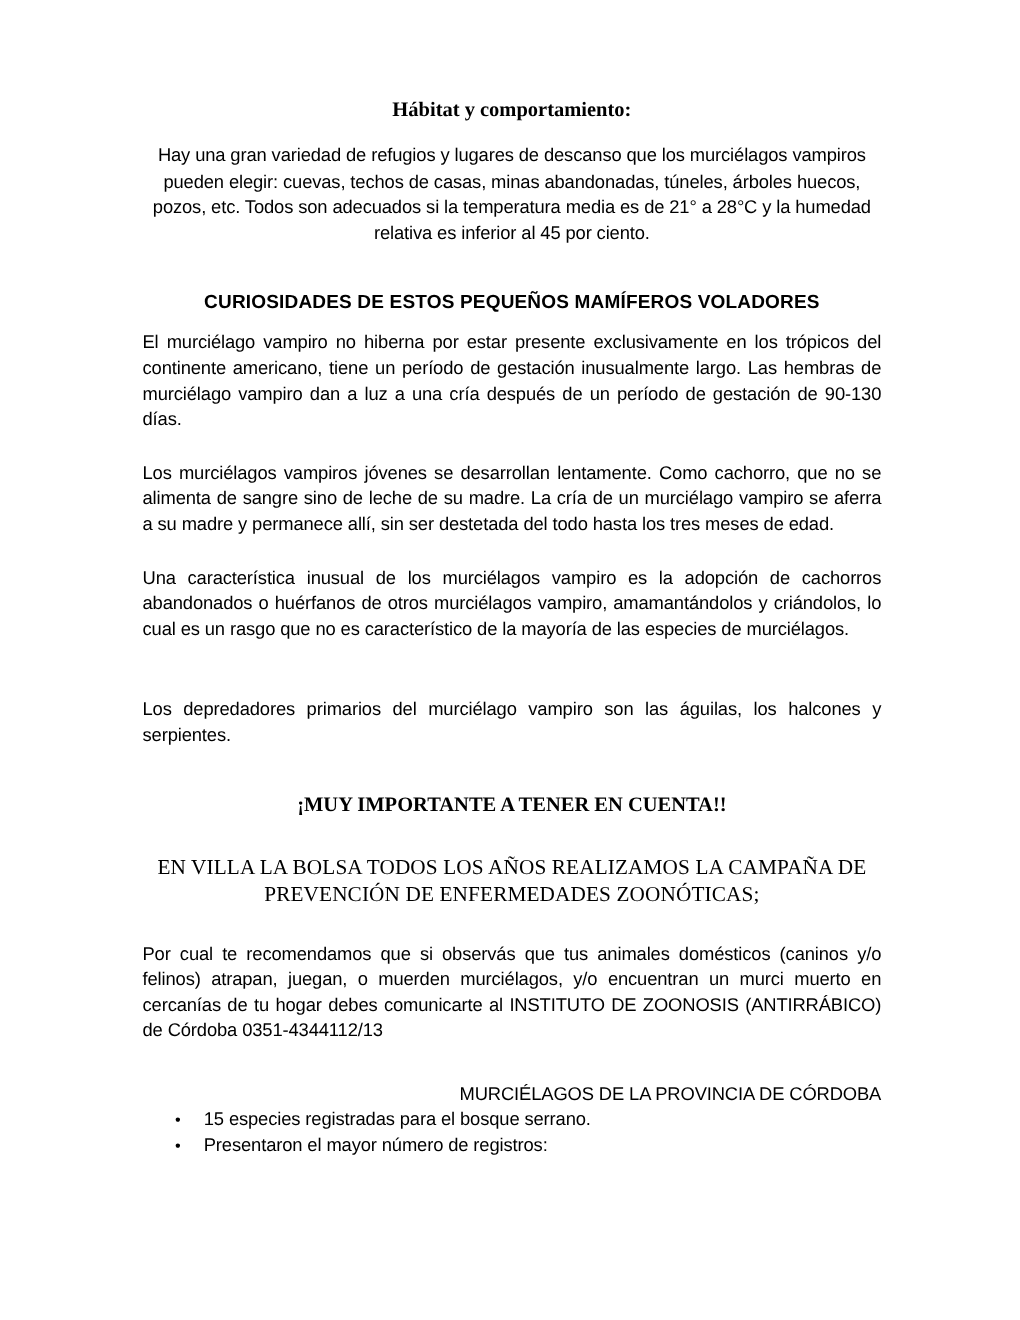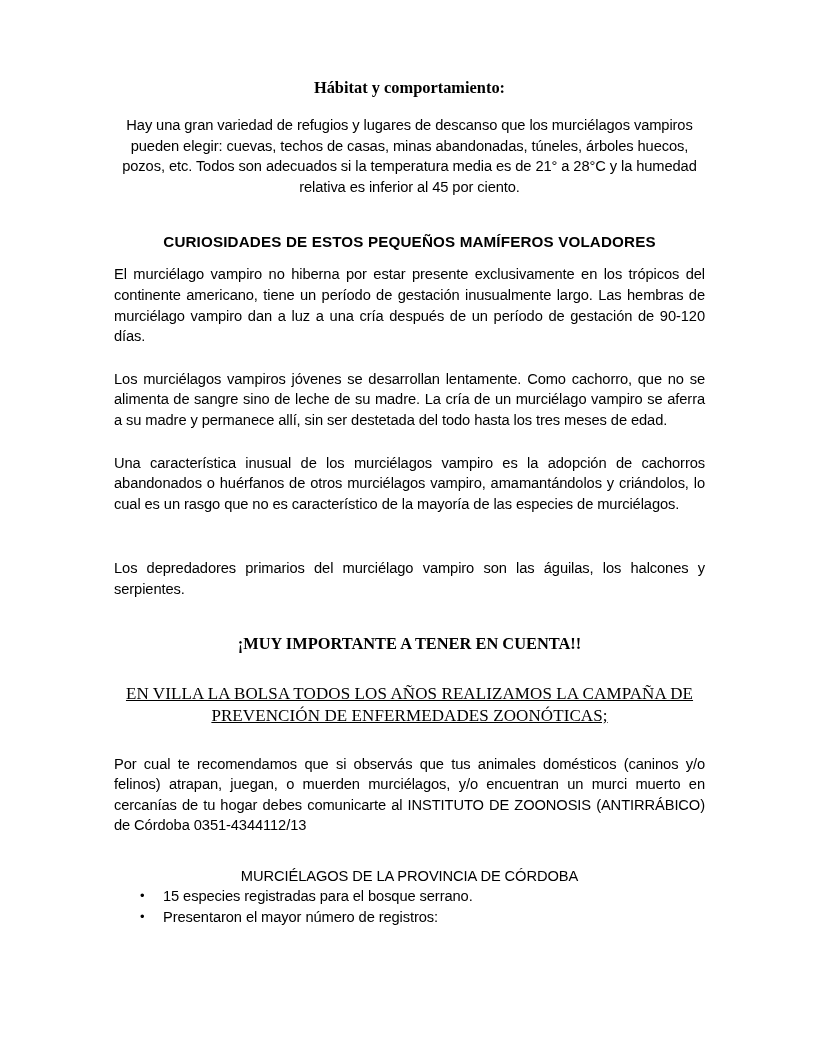--- a/index.html
+++ b/index.html
@@ -50,21 +50,21 @@
     text-align: justify;
     text-justify: inter-word;
     margin: 0;
     letter-spacing: -0.1px;
   }
 
   .p-left {
     font-family: "Liberation Sans", sans-serif;
     font-size: 14.7px;
     line-height: 20.6px;
-    text-align: center;
+    text-align: right;
     margin: 0;
     letter-spacing: -0.1px;
   }
 
   .h-serif-bold {
     font-family: "Liberation Serif", serif;
     font-weight: bold;
     font-size: 16.4px;
     line-height: 21px;
     text-align: center;
@@ -82,21 +82,20 @@
   }
 
   .h-serif-plain {
     font-family: "Liberation Serif", serif;
     font-weight: normal;
     font-size: 17px;
     line-height: 22.5px;
     text-align: center;
     margin: 0;
     letter-spacing: 0.1px;
-    text-decoration: underline;
   }
   .sp-14 { height: 14px; }
   .sp-12 { height: 12px; }
   .sp-20 { height: 20px; }
   .sp-22 { height: 22px; }
   .sp-26 { height: 26px; }
   .sp-30 { height: 30px; }
   .sp-34 { height: 34px; }
 
   
@@ -135,21 +134,21 @@
     <div class="sp-14"></div>
 
     <p class="p-center">Hay una gran variedad de refugios y lugares de descanso que los murciélagos vampiros pueden elegir: cuevas, techos de casas, minas abandonadas, túneles, árboles huecos, pozos, etc. Todos son adecuados si la temperatura media es de 21° a 28°C y la humedad relativa es inferior al 45 por ciento.</p>
 
     <div class="sp-34"></div>
 
     <h2 class="h-serif-caps">CURIOSIDADES DE ESTOS PEQUEÑOS MAMÍFEROS VOLADORES</h2>
 
     <div class="sp-12"></div>
 
-    <p class="p-just">El murciélago vampiro no hiberna por estar presente exclusivamente en los trópicos del continente americano, tiene un período de gestación inusualmente largo. Las hembras de murciélago vampiro dan a luz a una cría después de un período de gestación de 90-120 días.</p>
+    <p class="p-just">El murciélago vampiro no hiberna por estar presente exclusivamente en los trópicos del continente americano, tiene un período de gestación inusualmente largo. Las hembras de murciélago vampiro dan a luz a una cría después de un período de gestación de 90-130 días.</p>
 
     <div class="sp-22"></div>
 
     <p class="p-just">Los murciélagos vampiros jóvenes se desarrollan lentamente. Como cachorro, que no se alimenta de sangre sino de leche de su madre. La cría de un murciélago vampiro se aferra a su madre y permanece allí, sin ser destetada del todo hasta los tres meses de edad.</p>
 
     <div class="sp-22"></div>
 
     <p class="p-just">Una característica inusual de los murciélagos vampiro es la adopción de cachorros abandonados o huérfanos de otros murciélagos vampiro, amamantándolos y criándolos, lo cual es un rasgo que no es característico de la mayoría de las especies de murciélagos.</p>
 
     <div class="sp-22"></div>

